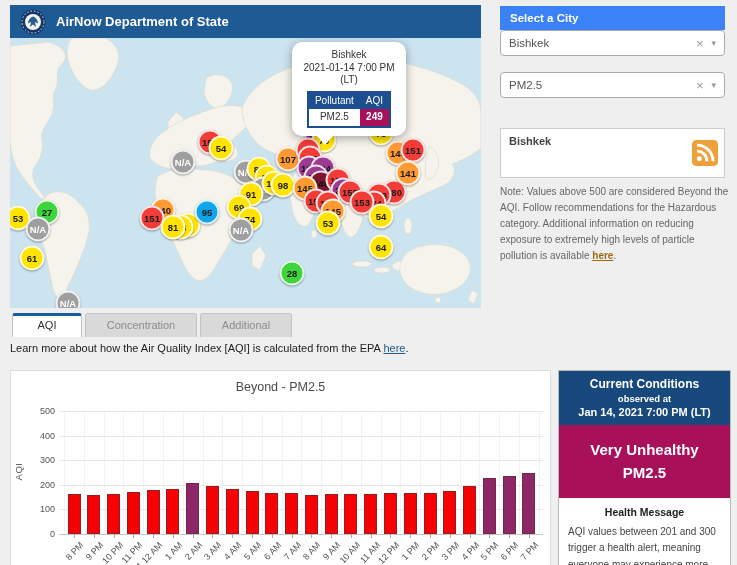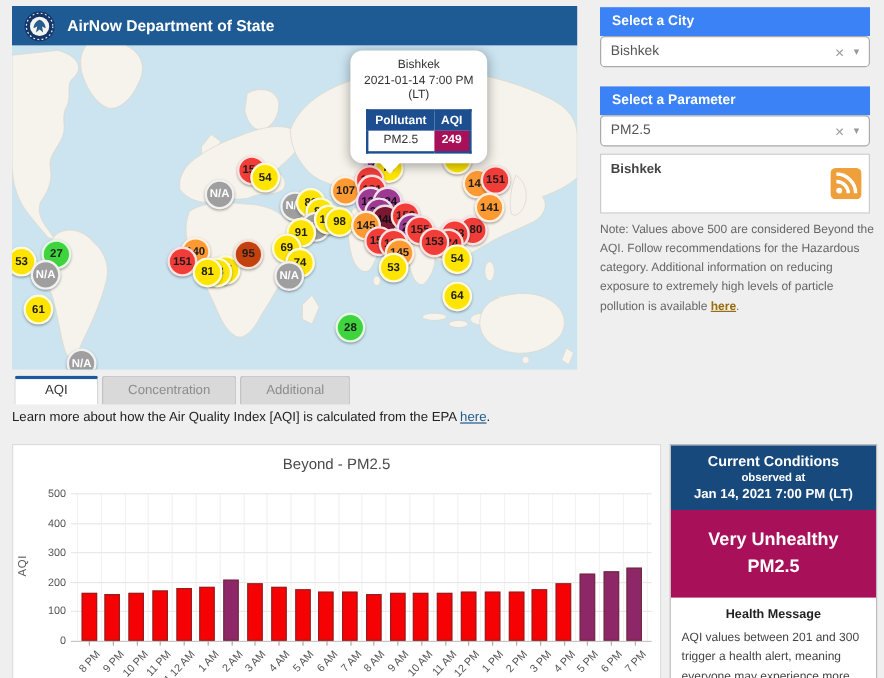--- a/index.html
+++ b/index.html
@@ -17,21 +17,21 @@
   .marker{position:absolute;width:25px;height:25px;border-radius:50%;
           border:2px solid rgba(255,255,255,.85);box-shadow:0 1px 2px rgba(0,0,0,.35);
           display:flex;align-items:center;justify-content:center;
           font-size:9.5px;font-weight:bold;transform:translate(-50%,-50%);box-sizing:border-box;}
   .popup{position:absolute;left:282px;top:4px;width:104px;background:#fff;border-radius:10px;
          box-shadow:0 2px 10px rgba(0,0,0,.35);padding:7px 5px 8px;font-size:10px;line-height:1.25;
          text-align:center;color:#333;}
   .popup:after{content:"";position:absolute;left:24px;bottom:-9px;width:0;height:0;
          border-left:9px solid transparent;border-right:9px solid transparent;border-top:10px solid #fff;}
   .popup table{margin:4px auto 0;border-collapse:collapse;border:2px solid #1d4e8f;}
-  .popup th{background:#1d4e8f;color:#fff;font-size:10px;font-weight:bold;padding:2px 6px;}
+  .popup th{background:#1d4e8f;color:#fff;font-size:10px;font-weight:normal;padding:2px 6px;}
   .popup td{font-size:10px;padding:2px 6px;background:#fff;color:#333;}
   .popup td.aqi-cell{background:#a8115a;color:#fff;font-weight:bold;}
 
   
   .widget{position:absolute;left:500px;width:225px;}
   .widget-head{background:#3b82f6;color:#fff;font-weight:bold;font-size:11.5px;
                padding:6px 10px;box-sizing:border-box;}
   .select{background:#fff;border:1px solid #aaa;border-radius:4px;height:26px;
           display:flex;align-items:center;justify-content:space-between;
           padding:0 8px;color:#555;font-size:11.5px;box-sizing:border-box;}
@@ -138,21 +138,21 @@
         <div class="marker" style="left: 8px; top: 180px; background: rgb(255, 228, 0); color: rgb(28, 28, 28);">53</div>
         <div class="marker" style="left: 37px; top: 174px; background: rgb(62, 212, 62); color: rgb(28, 28, 28);">27</div>
         <div class="marker" style="left: 28px; top: 191px; background: rgb(159, 159, 159); color: rgb(255, 255, 255);">N/A</div>
         <div class="marker" style="left: 22px; top: 220px; background: rgb(255, 228, 0); color: rgb(28, 28, 28);">61</div>
         <div class="marker" style="left: 58px; top: 265px; background: rgb(159, 159, 159); color: rgb(255, 255, 255);">N/A</div>
         <div class="marker" style="left: 153px; top: 172px; background: rgb(255, 154, 51); color: rgb(28, 28, 28);">140</div>
         <div class="marker" style="left: 142px; top: 180px; background: rgb(242, 60, 56); color: rgb(28, 28, 28);">151</div>
         <div class="marker" style="left: 178px; top: 187px; background: rgb(255, 228, 0); color: rgb(28, 28, 28);">67</div>
         <div class="marker" style="left: 171px; top: 189px; background: rgb(255, 228, 0); color: rgb(28, 28, 28);">78</div>
         <div class="marker" style="left: 163px; top: 189px; background: rgb(255, 228, 0); color: rgb(28, 28, 28);">81</div>
-        <div class="marker" style="left: 197px; top: 174px; background: #c2410c; color: rgb(28, 28, 28);">95</div>
+        <div class="marker" style="left: 197px; top: 174px; background: #0ea5e9; color: rgb(28, 28, 28);">95</div>
         <div class="marker" style="left: 200px; top: 104px; background: rgb(242, 60, 56); color: rgb(28, 28, 28);">152</div>
         <div class="marker" style="left: 211px; top: 110px; background: rgb(255, 228, 0); color: rgb(28, 28, 28);">54</div>
         <div class="marker" style="left: 173px; top: 124px; background: rgb(159, 159, 159); color: rgb(255, 255, 255);">N/A</div>
         <div class="marker" style="left: 236px; top: 134px; background: rgb(159, 159, 159); color: rgb(255, 255, 255);">N/A</div>
         <div class="marker" style="left: 249px; top: 131px; background: rgb(255, 228, 0); color: rgb(28, 28, 28);">82</div>
         <div class="marker" style="left: 257px; top: 139px; background: rgb(255, 228, 0); color: rgb(28, 28, 28);">88</div>
         <div class="marker" style="left: 253px; top: 151px; background: rgb(159, 159, 159); color: rgb(255, 255, 255);">N/A</div>
         <div class="marker" style="left: 264px; top: 145px; background: rgb(255, 228, 0); color: rgb(28, 28, 28);">118</div>
         <div class="marker" style="left: 273px; top: 147px; background: rgb(255, 228, 0); color: rgb(28, 28, 28);">98</div>
         <div class="marker" style="left: 241px; top: 156px; background: rgb(255, 228, 0); color: rgb(28, 28, 28);">91</div>
@@ -213,21 +213,20 @@
     <div class="select">
       <span>Bishkek</span>
       <span class="sel-icons">
         <span class="clear">×</span>
         <span class="arrow">▾</span>
       </span>
     </div>
   </div>
 
   <div class="widget" style="top:72px;">
-    <div class="widget-head">Select a Parameter</div>
     <div class="select">
       <span>PM2.5</span>
       <span class="sel-icons">
         <span class="clear">×</span>
         <span class="arrow">▾</span>
       </span>
     </div>
   </div>
 
   <div class="rss-box">

